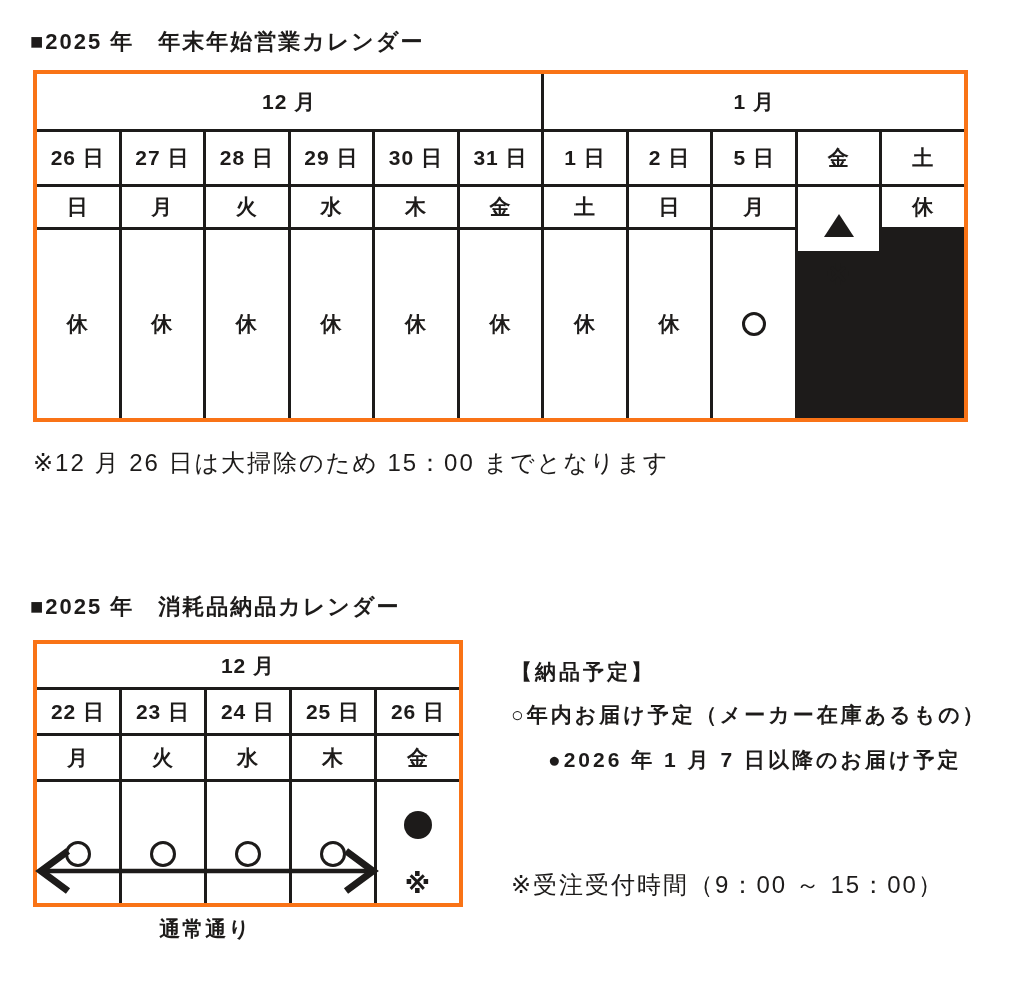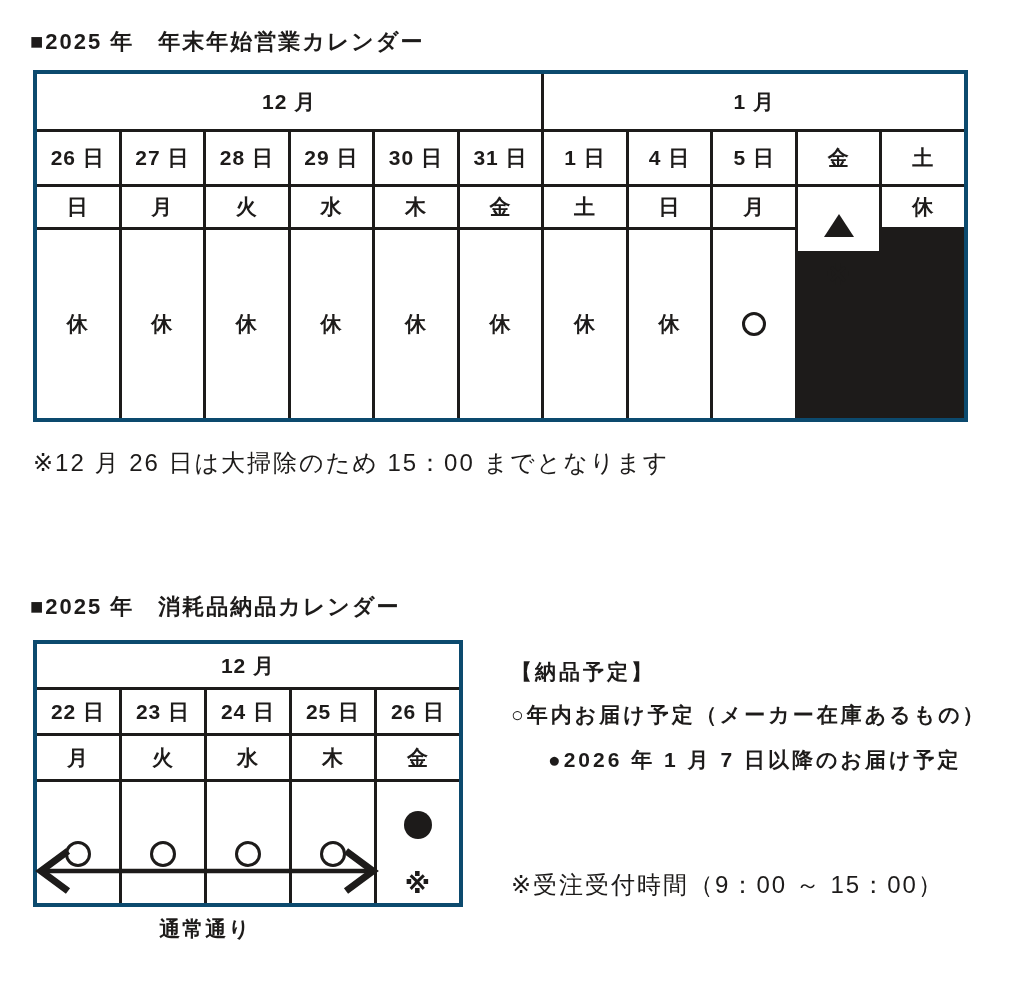--- a/index.html
+++ b/index.html
@@ -22,21 +22,21 @@
     position:absolute;
     font-size:24px;
     font-weight:400;
     letter-spacing:2px;
     white-space:nowrap;
   }
   
   .cal {
     position:absolute;
     background:#1d1b1a;
-    border:4px solid #0c4a6e;
+    border:4px solid #f97316;
     display:grid;
     gap:3px;
     box-sizing:border-box;
   }
   .cal .c {
     background:#ffffff;
     display:flex;
     align-items:center;
     justify-content:center;
     font-size:21px;
@@ -128,21 +128,21 @@
     <div class="c span6">12 月</div>
     <div class="c span5">1 月</div>
 
     <div class="c">26 日</div>
     <div class="c">27 日</div>
     <div class="c">28 日</div>
     <div class="c">29 日</div>
     <div class="c">30 日</div>
     <div class="c">31 日</div>
     <div class="c">1 日</div>
-    <div class="c">4 日</div>
+    <div class="c">2 日</div>
     <div class="c">5 日</div>
 
     <div class="c kanji">金</div>
     <div class="c kanji">土</div>
     <div class="c kanji">日</div>
     <div class="c kanji">月</div>
     <div class="c kanji">火</div>
     <div class="c kanji">水</div>
     <div class="c kanji">木</div>
     <div class="c kanji">金</div>

